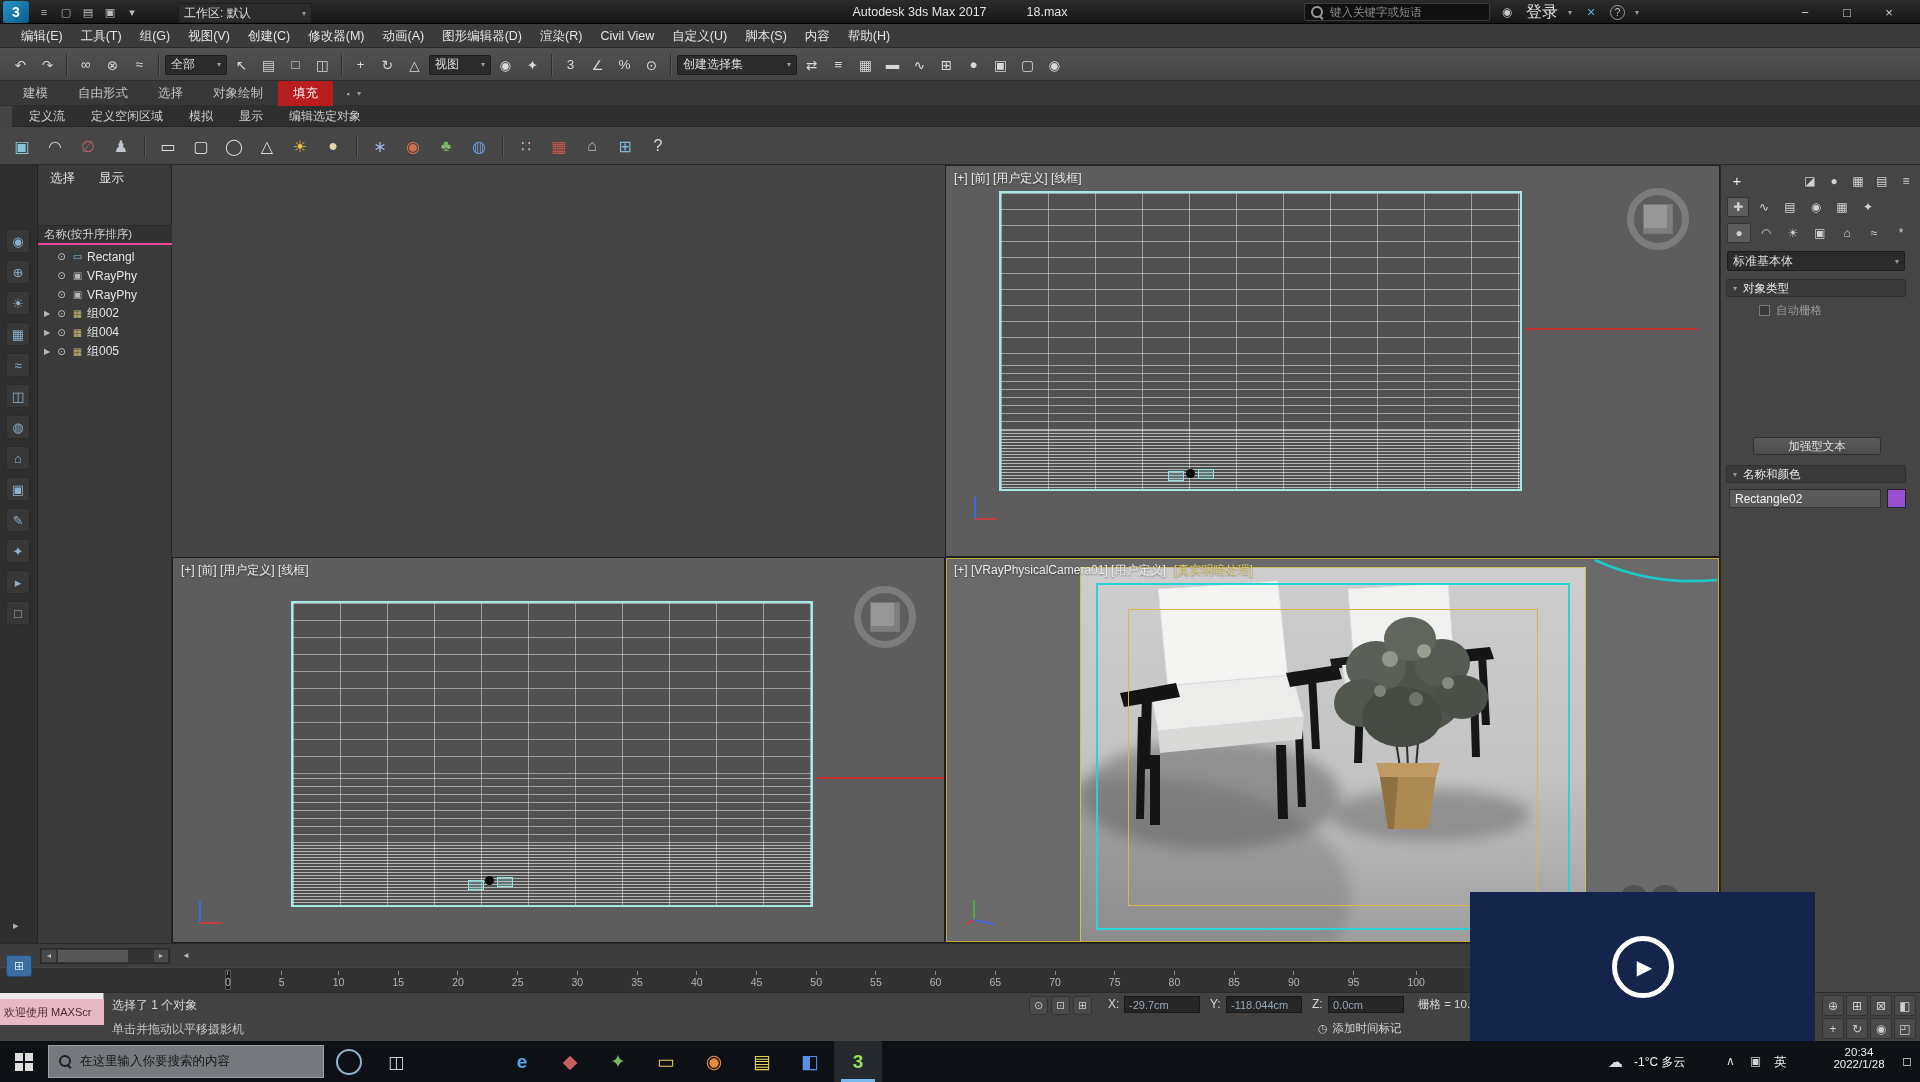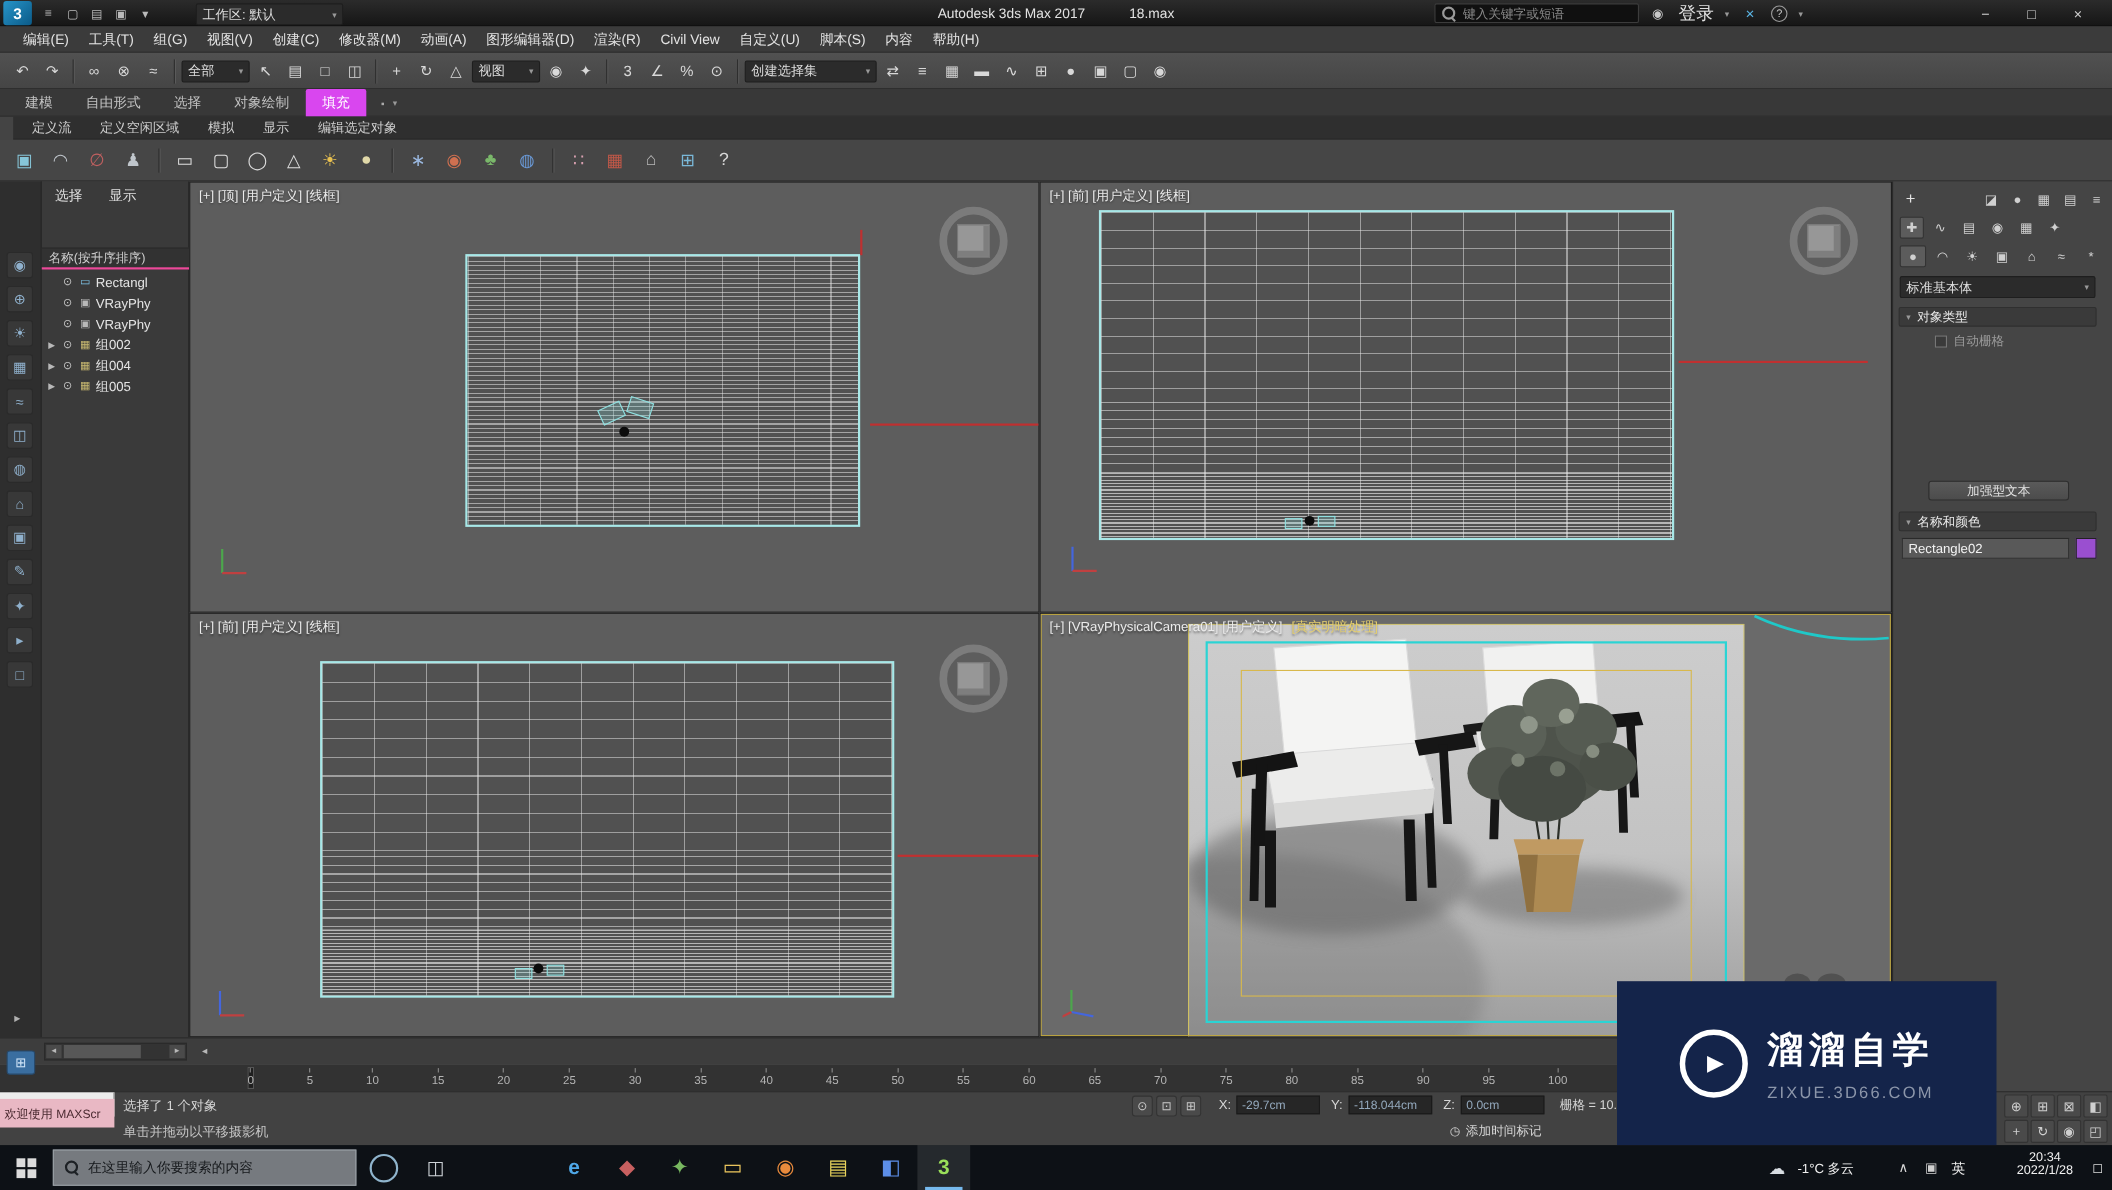--- a/index.html
+++ b/index.html
@@ -27,21 +27,21 @@
 .mag{position:relative;width:13px;height:13px;flex:none}
 .mag::before{content:"";position:absolute;left:0;top:0;width:8px;height:8px;border:2px solid currentColor;border-radius:50%}
 .mag::after{content:"";position:absolute;left:9px;top:9px;width:5px;height:2px;background:currentColor;transform:rotate(45deg);transform-origin:0 0}
 
 .menubar{background:#3b3b3b;border-bottom:1px solid #2a2a2a}
 .menu-item{padding:0 9px;font-size:12.5px;color:#e4e4e4;line-height:24px;white-space:nowrap}
 .tb{background:linear-gradient(#515151,#454545);border-bottom:1px solid #2e2e2e}
 .tbi{width:25px;height:25px;font-size:13.5px;color:#d8d8d8}
 .rtabs{background:#383838;border-bottom:1px solid #2e2e2e}
 .rtab{padding:0 15px;line-height:25px;font-size:12.5px;color:#c2c2c2;white-space:nowrap}
-.rtab.active{background:#d946ef;color:#fff;border-radius:2px 2px 0 0}
+.rtab.active{background:#b91c1c;color:#fff;border-radius:2px 2px 0 0}
 .rsub{background:#2f2f2f;border-bottom:1px solid #262626}
 .rsub-item{padding:0 13px;line-height:21px;font-size:12px;color:#cdcdcd;white-space:nowrap}
 .shapebar{background:#464646;border-bottom:1px solid #2a2a2a}
 .sbi{width:28px;height:28px;font-size:16px}
 
 .leftstrip{background:#2e2e2e;border-right:1px solid #232323}
 .lsi{width:24px;height:24px;font-size:13px;color:#8fb0cc;background:#383838;border:1px solid #2a2a2a}
 .explorer{background:#3a3a3a;border-right:1px solid #282828;color:#e4e4e4}
 .ex-menu-item{font-size:12.5px;color:#e0e0e0;padding:0 12px;white-space:nowrap}
 .ex-head{background:#323232;border-top:1px solid #2a2a2a;border-bottom:2px solid #ec4899;font-size:11.5px;color:#cfcfcf;display:flex;align-items:center;padding-left:6px;white-space:nowrap}
@@ -283,40 +283,20 @@
       </div>
         <div class="ex-row">
         <span class="ex-arrow">▶</span>
         <span class="ex-eye">⊙</span>
         <span class="ex-type" style="color: rgb(200, 184, 112);">▦</span>
         <span class="ex-label">组005</span>
       </div>
       </div>
   </div>
 
-  <div class="vp" style="left:172px;top:165px;width:773px;height:392px">
-    <span class="vplabel">[+] [顶] [用户定义] [线框]</span>
-    <div class="plane" style="left:250px;top:65px;width:359px;height:248px">
-      <div class="band" style="top:0;height:100%;background:repeating-linear-gradient(180deg,rgba(232,232,232,.55) 0 1px,transparent 1px 4px)"></div>
-      <div class="vlines" style="background:repeating-linear-gradient(90deg,rgba(232,232,232,.45) 0 1px,transparent 1px 33px)"></div>
-    </div>
-    <div class="redline" style="left:609px;top:43px;width:2px;height:23px"></div>
-    <div class="redline" style="left:618px;top:219px;width:154px;height:2px"></div>
-    <div class="mini-box" style="left:372px;top:202px;transform:rotate(-25deg)"></div>
-    <div class="mini-box" style="left:398px;top:197px;transform:rotate(18deg)"></div>
-    <div class="mini-dot" style="left:390px;top:222px"></div>
-    <div class="viewcube" style="left:681px;top:22px">
-        <div class="vc-ring"></div>
-        <div class="vc-cube"></div>
-      </div>
-    <svg class="abs" style="left:22px;top:328px" width="34" height="34">
-      <line x1="7" y1="27" x2="7" y2="5" stroke="#4ca64c" stroke-width="2"></line>
-      <line x1="7" y1="27" x2="29" y2="27" stroke="#c04040" stroke-width="2"></line>
-    </svg>
-  </div>
 
   <div class="vp" style="left:945px;top:165px;width:775px;height:392px">
     <span class="vplabel">[+] [前] [用户定义] [线框]</span>
     <div class="plane" style="left:53px;top:25px;width:523px;height:300px">
       <div class="band" style="top:0;height:58%;background:repeating-linear-gradient(180deg,rgba(235,235,235,.5) 0 1px,transparent 1px 16px)"></div>
       <div class="band" style="top:58%;height:22%;background:repeating-linear-gradient(180deg,rgba(235,235,235,.55) 0 1px,transparent 1px 8px)"></div>
       <div class="band" style="top:80%;height:20%;background:repeating-linear-gradient(180deg,rgba(235,235,235,.65) 0 1px,transparent 1px 3px)"></div>
       <div class="vlines" style="background:repeating-linear-gradient(90deg,rgba(235,235,235,.5) 0 1px,transparent 1px 47px)"></div>
     </div>
     <div class="redline" style="left:580px;top:162px;width:172px;height:2px"></div>
@@ -624,19 +604,15 @@
     <span class="abs ico" style="left:1898px;top:12px;width:18px;height:16px;font-size:12px;color:#d8d8d8">◻</span>
   </div>
 
   <div class="abs" style="left:1622px;top:885px;width:24px;height:18px;background:#515151;border-radius:50%;z-index:55"></div>
   <div class="abs" style="left:1652px;top:885px;width:26px;height:18px;background:#515151;border-radius:50%;z-index:55"></div>
 
   <div class="abs watermark" style="left:1470px;top:892px;width:345px;height:149px">
     <div class="wm-logo">
         <span>▶</span>
       </div>
-    <div>
-      <div class="wm-brand">溜溜自学</div>
-      <div class="wm-url">ZIXUE.3D66.COM</div>
-    </div>
   </div>
 
 </div>
 
 </body></html>

